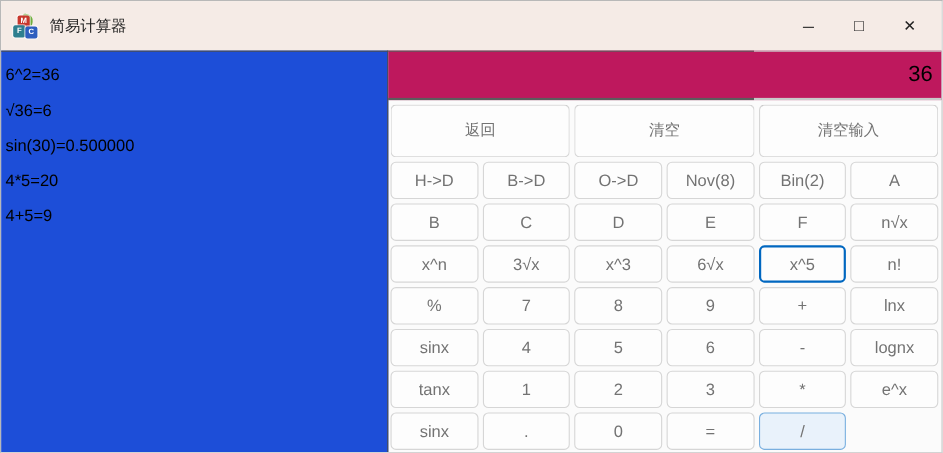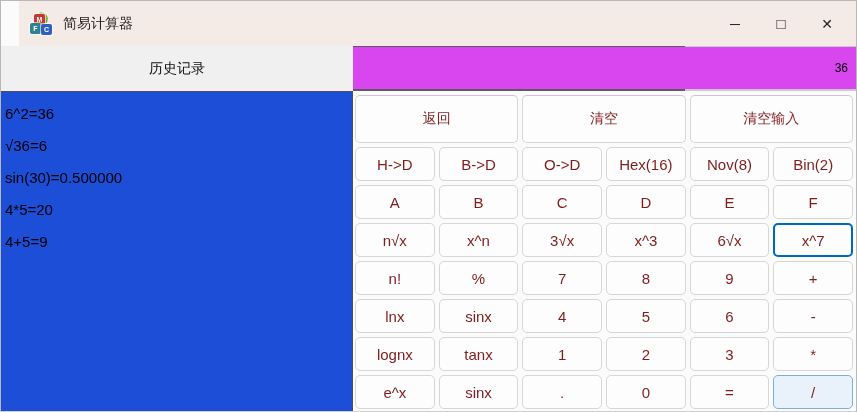--- a/index.html
+++ b/index.html
@@ -2,21 +2,21 @@
 <html><head>
 <meta charset="utf-8">
 <style>
   * { margin:0; padding:0; box-sizing:border-box; }
   html,body { width:857px; height:412px; }
   body { font-family:"Liberation Sans","DejaVu Sans",sans-serif; background:#fbfbfb; }
   .window { width:857px; height:412px; border:1px solid #b8b8b8; border-bottom-color:#cfcfcf;
             background:#fbfbfb; overflow:hidden; display:flex; flex-direction:column; }
 
   
-  .titlebar { height:45px; flex:0 0 45px; background:#f5ebe6; display:flex; align-items:center; padding-left:11px;margin-left:18px; }
+  .titlebar { height:45px; flex:0 0 45px; background:#f5ebe6; display:flex; align-items:center; padding-left:11px; }
   .app-icon { width:22px; height:22px; position:relative; flex:0 0 22px; }
   .app-icon .leaf { position:absolute; left:8px; top:0; width:10px; height:10px; background:#6fae3f; border-radius:2px 6px 2px 6px; transform:rotate(12deg); }
   .app-icon .cube { position:absolute; width:11px; height:11px; border-radius:2px; color:#fff; font-size:7px; font-weight:bold;
                     display:flex; align-items:center; justify-content:center; box-shadow:0 0 0 1px rgba(255,255,255,.6); }
   .app-icon .cube-m { left:4px; top:1px; background:#c8372d; }
   .app-icon .cube-f { left:0;  top:10px; background:#2e7f8f; }
   .app-icon .cube-c { left:11px; top:11px; background:#2f5fbf; }
   .title-text { margin-left:11px; font-size:14px; color:#1b1b1b; }
   .win-controls { margin-left:auto; display:flex; align-items:center; height:100%; }
   .win-btn { width:46px; height:100%; display:flex; align-items:center; justify-content:center;
@@ -29,28 +29,28 @@
   .main { flex:1; display:flex; min-height:0; }
   .history-panel { width:352px; flex:0 0 352px; display:flex; flex-direction:column; }
   .history-header { height:45px; flex:0 0 45px; background:#f0f0f0; display:flex; align-items:center; justify-content:center;
                     font-size:14px; color:#111; }
   .history-list { flex:1; background:#1d4ed8; border-top:1px solid #4e4e4e; border-right:1px solid #4e4e4e;
                   padding:6px 4px; overflow:hidden; }
   .history-entry { font-size:15px; color:#000; height:32px; line-height:32px; white-space:nowrap; }
 
   
   .right-panel { flex:1; display:flex; flex-direction:column; min-width:0; }
-  .display { height:45px; flex:0 0 45px; background:#d946ef; border-top:1px solid #ececec;
+  .display { height:45px; flex:0 0 45px; background:#be185d; border-top:1px solid #ececec;
              border-bottom:2px solid; border-image:linear-gradient(to right,#5c5c5c 66%,#c9c9c9 66%) 1;
              display:flex; align-items:center; justify-content:flex-end; padding-right:8px;
-             font-size:12px; color:#000; }
+             font-size:20px; color:#000; }
   .keypad { flex:1; display:grid; grid-template-columns:repeat(6,1fr); grid-template-rows:48px repeat(7,1fr);
             gap:4px; padding:4px 3px 2px 2px; }
   .btn { background:#fdfdfd; border:1px solid #d6d6d6; border-radius:5px; display:flex; align-items:center;
-         justify-content:center; font-size:15px; color:#7f1d1d; cursor:default; overflow:hidden; }
+         justify-content:center; font-size:15px; color:#737373; cursor:default; overflow:hidden; }
   .btn.wide { grid-column:span 2; font-size:14px; border-top-color:#c9c9c9; }
   .btn.focused { border:2px solid #0067c0; }
   .btn.hovered { border:1px solid #79afdf; background:#e9f2fb; }
 </style>
 </head>
 <body>
 
 <div class="window">
 
   <div class="titlebar">
@@ -69,54 +69,52 @@
         <span>□</span>
       </div>
       <div class="win-btn close">
         <span>✕</span>
       </div>
     </div>
   </div>
 
   <div class="main">
     <div class="history-panel">
-      <div class="history-header">历史记录</div>
       <div class="history-list">
           <div class="history-entry">6^2=36</div>
           <div class="history-entry">√36=6</div>
           <div class="history-entry">sin(30)=0.500000</div>
           <div class="history-entry">4*5=20</div>
           <div class="history-entry">4+5=9</div>
         </div>
     </div>
 
     <div class="right-panel">
       <div class="display">36</div>
       <div class="keypad">
           <div class="btn wide">返回</div>
           <div class="btn wide">清空</div>
           <div class="btn wide">清空输入</div>
           <div class="btn">H-&gt;D</div>
           <div class="btn">B-&gt;D</div>
           <div class="btn">O-&gt;D</div>
-          <div class="btn">Hex(16)</div>
           <div class="btn">Nov(8)</div>
           <div class="btn">Bin(2)</div>
           <div class="btn">A</div>
           <div class="btn">B</div>
           <div class="btn">C</div>
           <div class="btn">D</div>
           <div class="btn">E</div>
           <div class="btn">F</div>
           <div class="btn">n√x</div>
           <div class="btn">x^n</div>
           <div class="btn">3√x</div>
           <div class="btn">x^3</div>
           <div class="btn">6√x</div>
-          <div class="btn focused">x^7</div>
+          <div class="btn focused">x^5</div>
           <div class="btn">n!</div>
           <div class="btn">%</div>
           <div class="btn">7</div>
           <div class="btn">8</div>
           <div class="btn">9</div>
           <div class="btn">+</div>
           <div class="btn">lnx</div>
           <div class="btn">sinx</div>
           <div class="btn">4</div>
           <div class="btn">5</div>

